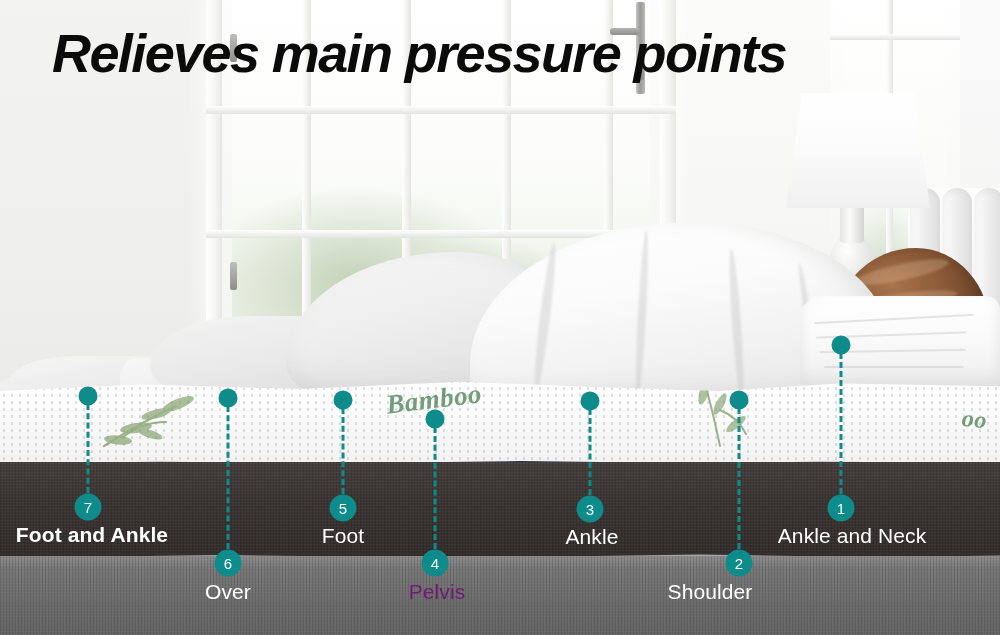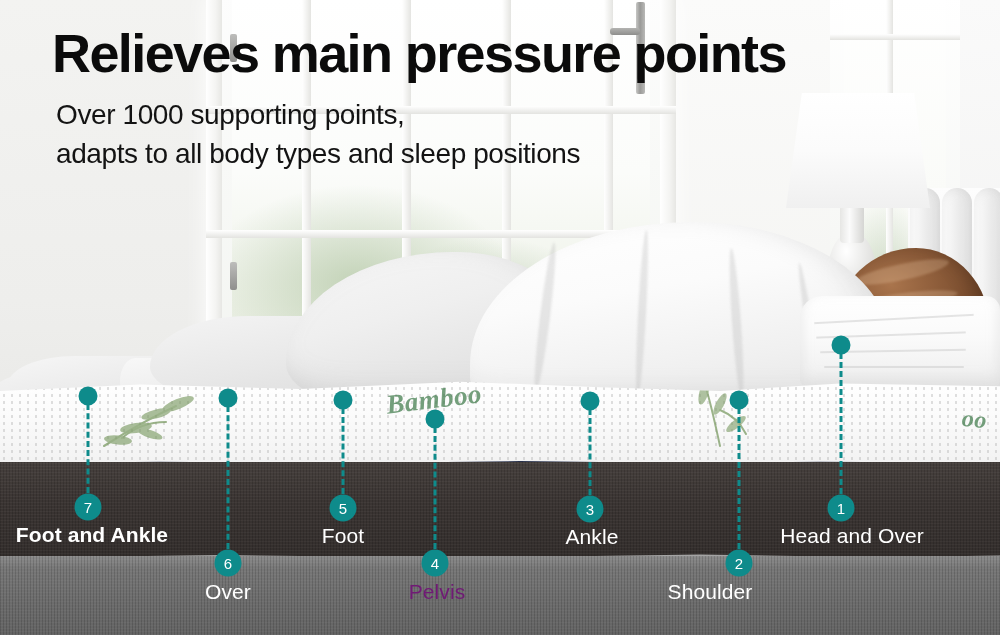--- a/index.html
+++ b/index.html
@@ -240,20 +240,21 @@
     font-style:italic; font-weight:700; color:#3f7a4a;
     opacity:.72; transform:rotate(-7deg); letter-spacing:.5px;
   }
 
   
   .headline {
     position:absolute; left:52px; top:26px;
     font-size:54px; font-weight:700; color:#0b0b0b;
     letter-spacing:-1.6px; line-height:1.02;
     white-space:nowrap;
+    font-style:italic;
   }
   .subline {
     position:absolute; left:56px; top:96px;
     font-size:28px; font-weight:400; color:#131313;
     letter-spacing:-0.4px; line-height:1.38;
     white-space:pre-line;
   }
 
   
   .callout { position:absolute; left:0; top:0; }
@@ -386,28 +387,26 @@
   <div class="mattress-base">
     <div class="weave"></div>
   </div>
 
   <div class="bed-base-lip"></div>
   <div class="bed-base">
     <div class="weave"></div>
   </div>
 
   <div class="headline">Relieves main pressure points</div>
-  <div class="subline">Over 1000 supporting points,
-adapts to all body types and sleep positions</div>
 
   <div id="callout-layer" class="callout">
       <div class="dot-anchor" style="left: 841px; top: 345px; background: rgb(14, 139, 139);"></div>
       <div class="leader" style="left: 841px; top: 353px; height: 141px; border-left-color: rgb(14, 139, 139);"></div>
       <div class="badge" style="left: 841px; top: 508px; background: rgb(14, 139, 139);">1</div>
-      <div class="callout-label" style="left: 852px; top: 524px; color: rgb(255, 255, 255);">Head and Over</div>
+      <div class="callout-label" style="left: 852px; top: 524px; color: rgb(255, 255, 255);">Ankle and Neck</div>
       <div class="dot-anchor" style="left: 739px; top: 400px; background: rgb(14, 139, 139);"></div>
       <div class="leader" style="left: 739px; top: 408px; height: 141px; border-left-color: rgb(14, 139, 139);"></div>
       <div class="badge" style="left: 739px; top: 563px; background: rgb(14, 139, 139);">2</div>
       <div class="callout-label" style="left: 710px; top: 580px; color: rgb(255, 255, 255);">Shoulder</div>
       <div class="dot-anchor" style="left: 590px; top: 401px; background: rgb(14, 139, 139);"></div>
       <div class="leader" style="left: 590px; top: 409px; height: 86px; border-left-color: rgb(14, 139, 139);"></div>
       <div class="badge" style="left: 590px; top: 509px; background: rgb(14, 139, 139);">3</div>
       <div class="callout-label" style="left: 592px; top: 525px; color: rgb(255, 255, 255);">Ankle</div>
       <div class="dot-anchor" style="left: 435px; top: 419px; background: rgb(14, 139, 139);"></div>
       <div class="leader" style="left: 435px; top: 427px; height: 122px; border-left-color: rgb(14, 139, 139);"></div>

